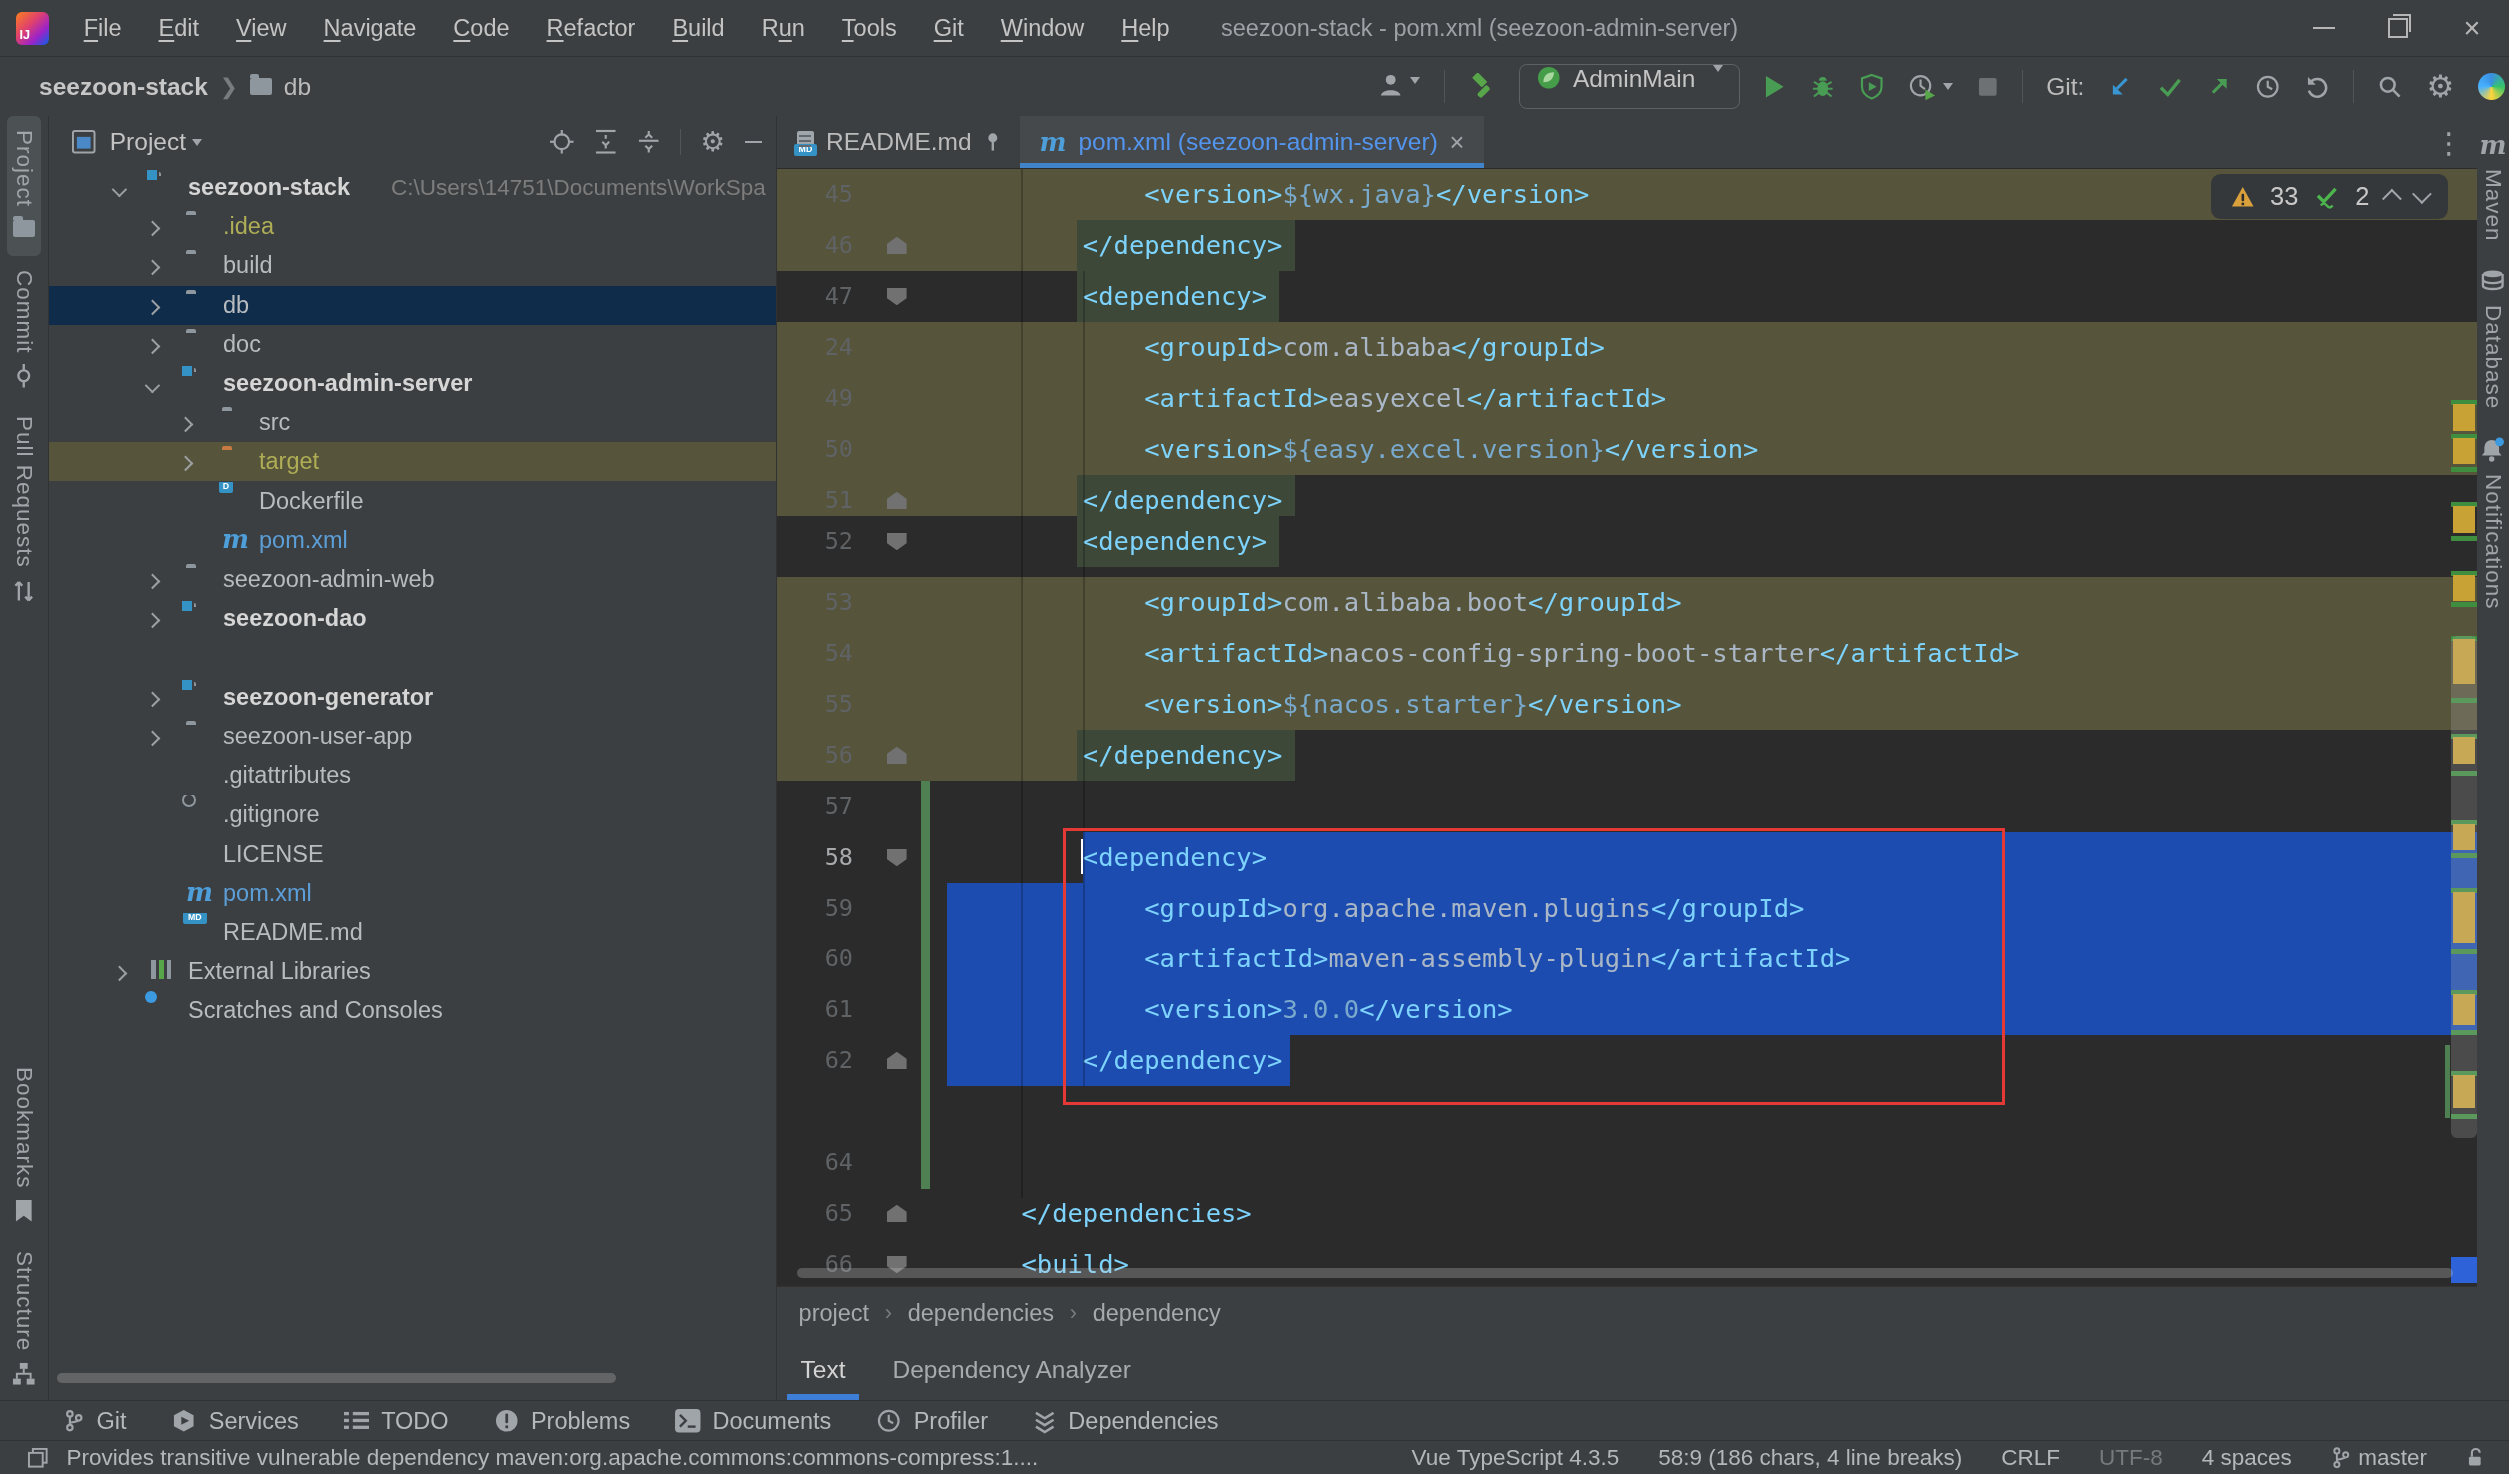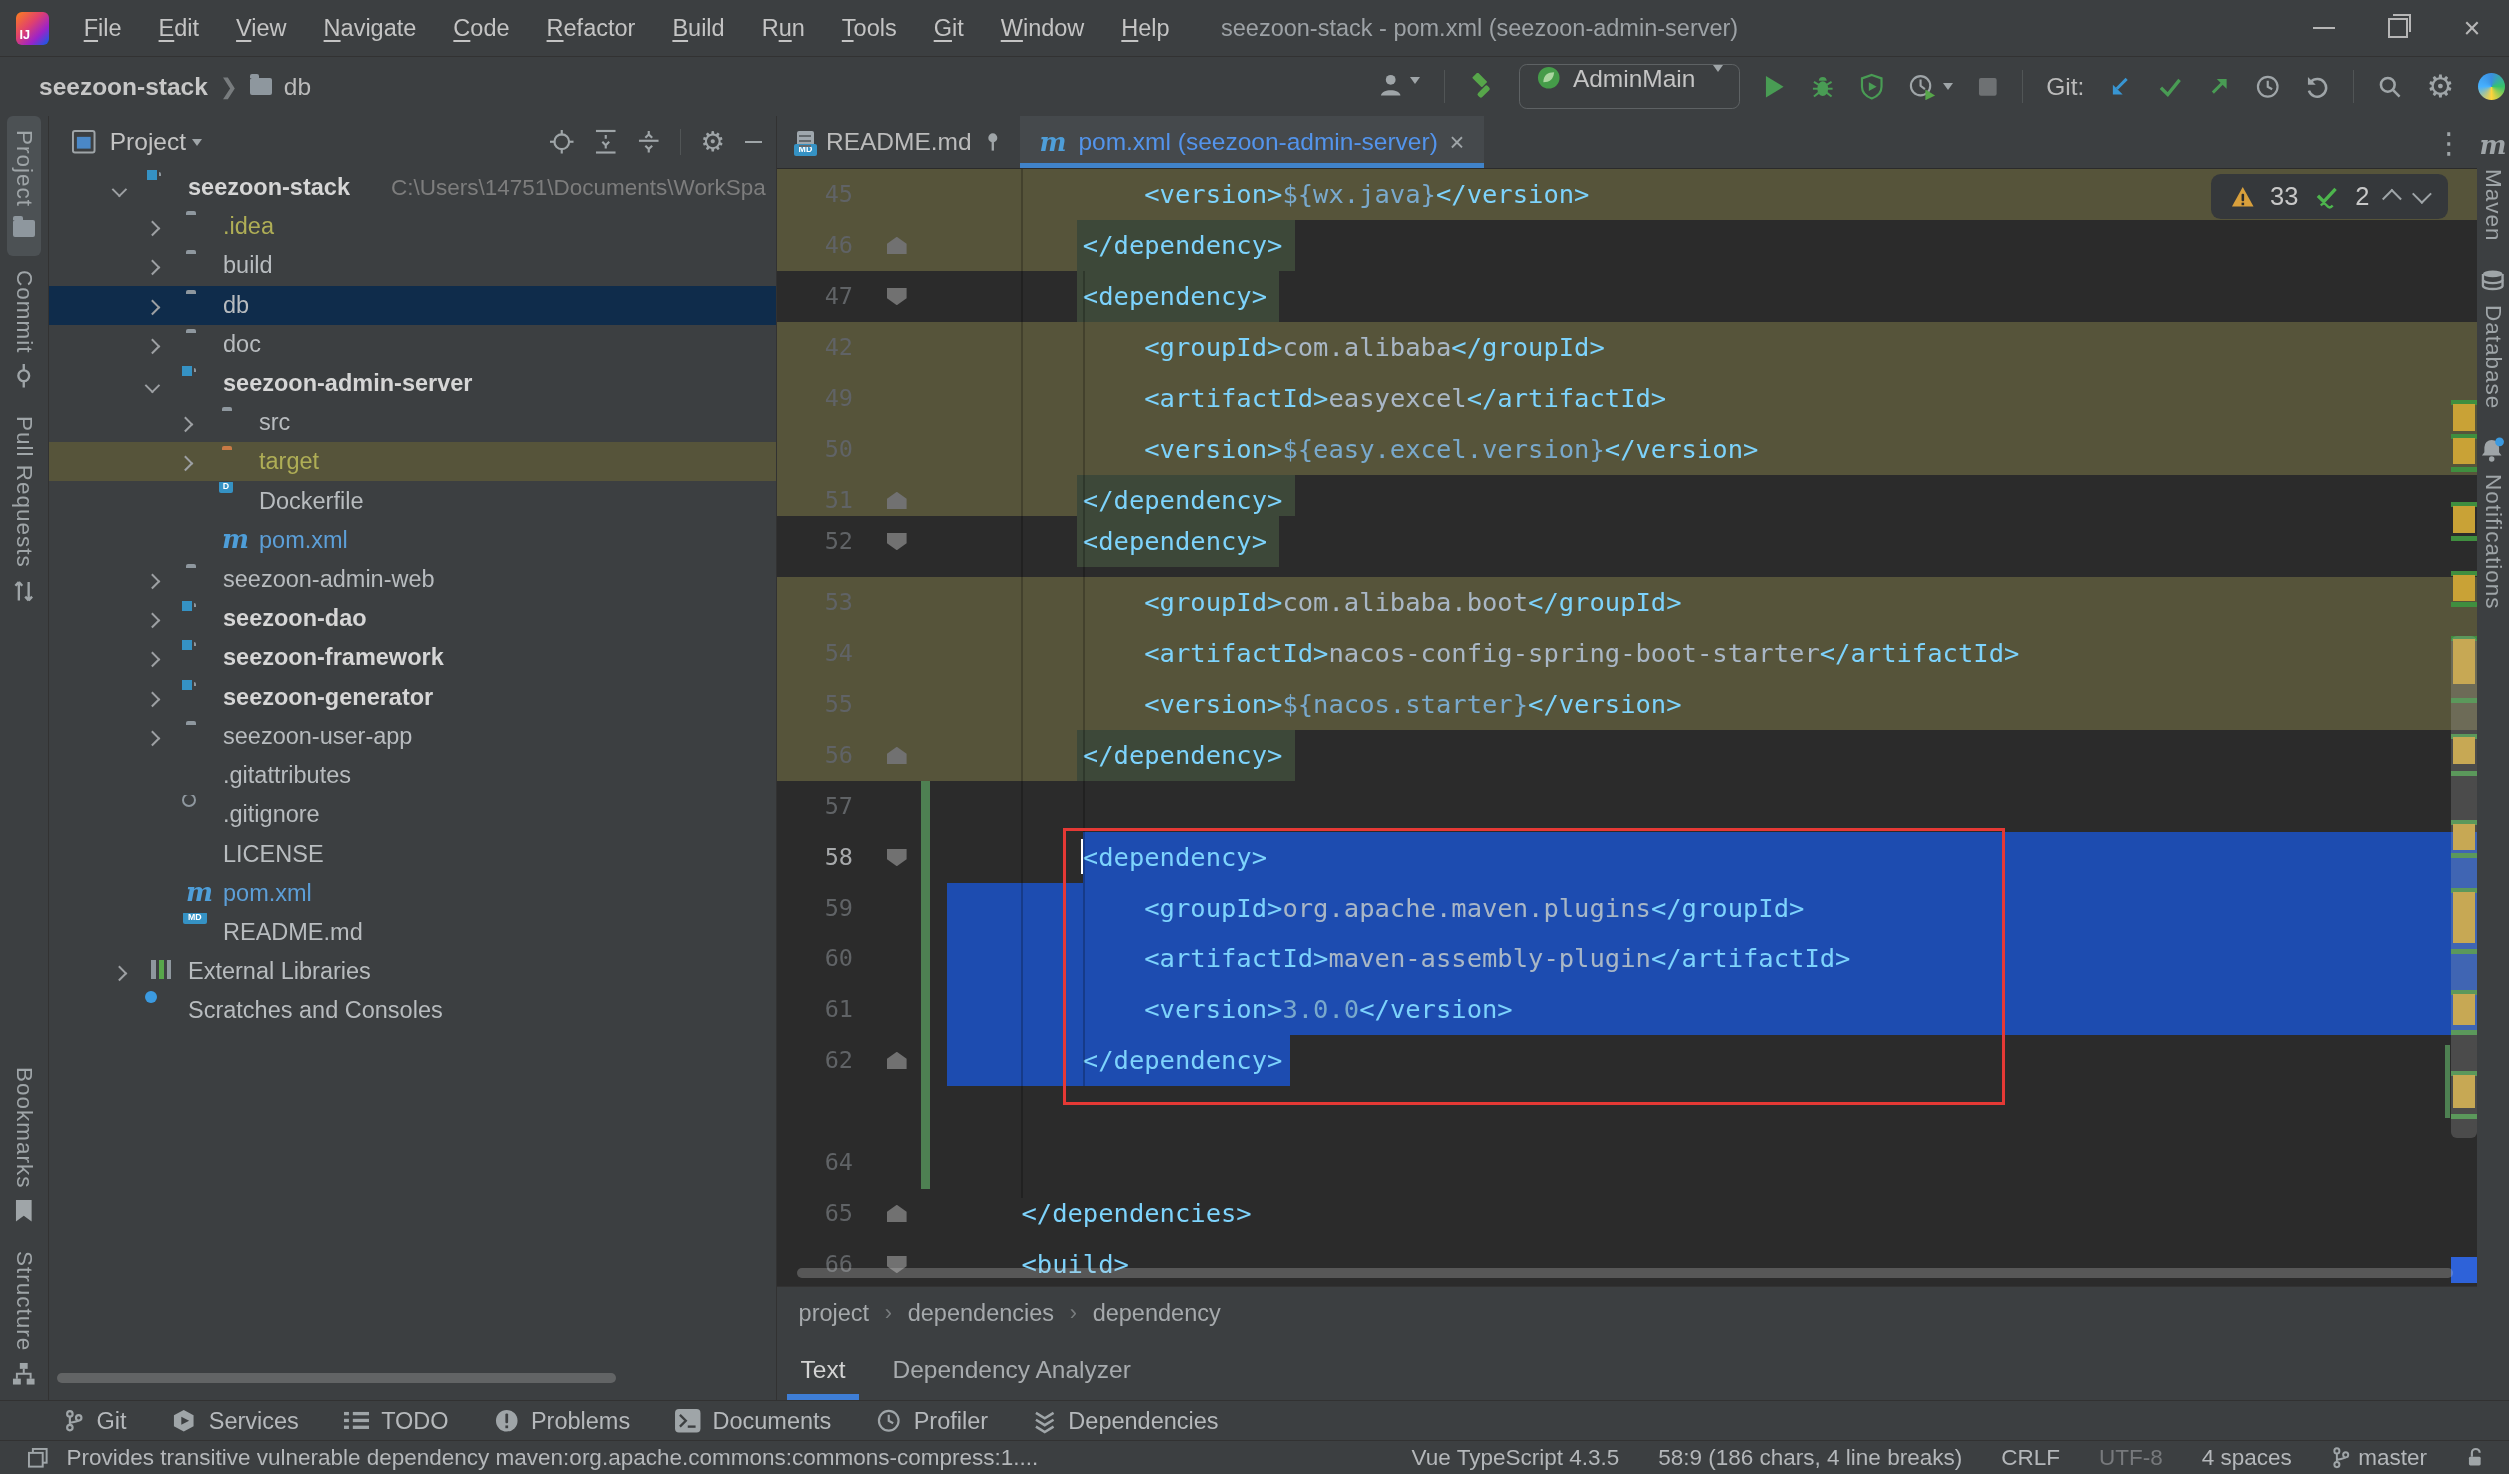--- a/index.html
+++ b/index.html
@@ -470,25 +470,20 @@
       <div class="trow" style="top: 392px;">
         <span class="chev r" style="left: 98px;"></span>
         <span class="ticon" style="left: 137px;"><span class="ic-folder"></span></span>
         <span class="lbl" style="left: 174px;">seezoon-admin-web</span>
       </div>
       <div class="trow" style="top: 431px;">
         <span class="chev r" style="left: 98px;"></span>
         <span class="ticon" style="left: 137px;"><span class="ic-folder"><span class="mod-badge"></span></span></span>
         <span class="lbl bold" style="left: 174px;">seezoon-dao</span>
       </div>
-      <div class="trow" style="top: 470px;">
-        <span class="chev r" style="left: 98px;"></span>
-        <span class="ticon" style="left: 137px;"><span class="ic-folder"><span class="mod-badge"></span></span></span>
-        <span class="lbl bold" style="left: 174px;">seezoon-framework</span>
-      </div>
       <div class="trow" style="top: 510px;">
         <span class="chev r" style="left: 98px;"></span>
         <span class="ticon" style="left: 137px;"><span class="ic-folder"><span class="mod-badge"></span></span></span>
         <span class="lbl bold" style="left: 174px;">seezoon-generator</span>
       </div>
       <div class="trow" style="top: 549px;">
         <span class="chev r" style="left: 98px;"></span>
         <span class="ticon" style="left: 137px;"><span class="ic-folder"></span></span>
         <span class="lbl" style="left: 174px;">seezoon-user-app</span>
       </div>
@@ -589,21 +584,21 @@
       </div>
       <div class="crow" style="top: 103px;">
         <div class="cseg" style="left: 0px; width: 1700px; background: rgb(43, 43, 43);"></div>
         <div class="cseg" style="left: 300px; width: 202px; background: rgb(61, 72, 57);"></div>
         <div class="lnum">47</div>
         <div class="fold start"></div>
         <div class="ctext">        <span class="tk-tag">&lt;dependency&gt;</span></div>
       </div>
       <div class="crow" style="top: 154px;">
         <div class="cseg" style="left: 0px; width: 1700px; background: rgb(86, 84, 58);"></div>
-        <div class="lnum">42</div>
+        <div class="lnum">24</div>
         <div class="ctext">            <span class="tk-tag">&lt;groupId&gt;</span><span class="tk-text">com.alibaba</span><span class="tk-tag">&lt;/groupId&gt;</span></div>
       </div>
       <div class="crow" style="top: 205px;">
         <div class="cseg" style="left: 0px; width: 1700px; background: rgb(86, 84, 58);"></div>
         <div class="lnum">49</div>
         <div class="ctext">            <span class="tk-tag">&lt;artifactId&gt;</span><span class="tk-text">easyexcel</span><span class="tk-tag">&lt;/artifactId&gt;</span></div>
       </div>
       <div class="crow" style="top: 256px;">
         <div class="cseg" style="left: 0px; width: 1700px; background: rgb(86, 84, 58);"></div>
         <div class="lnum">50</div>

